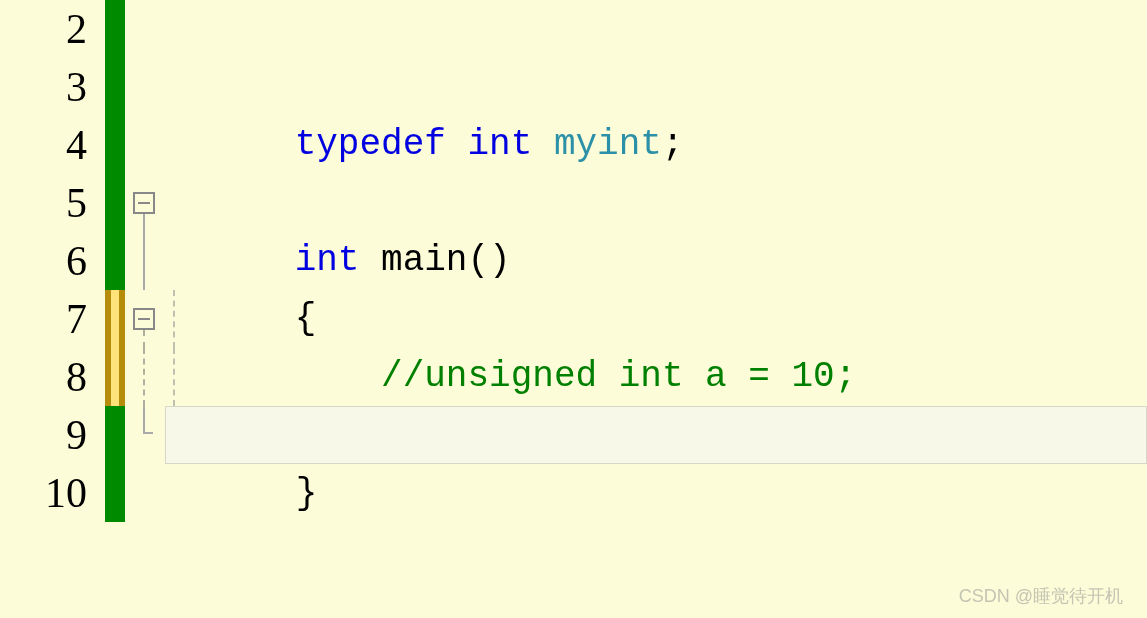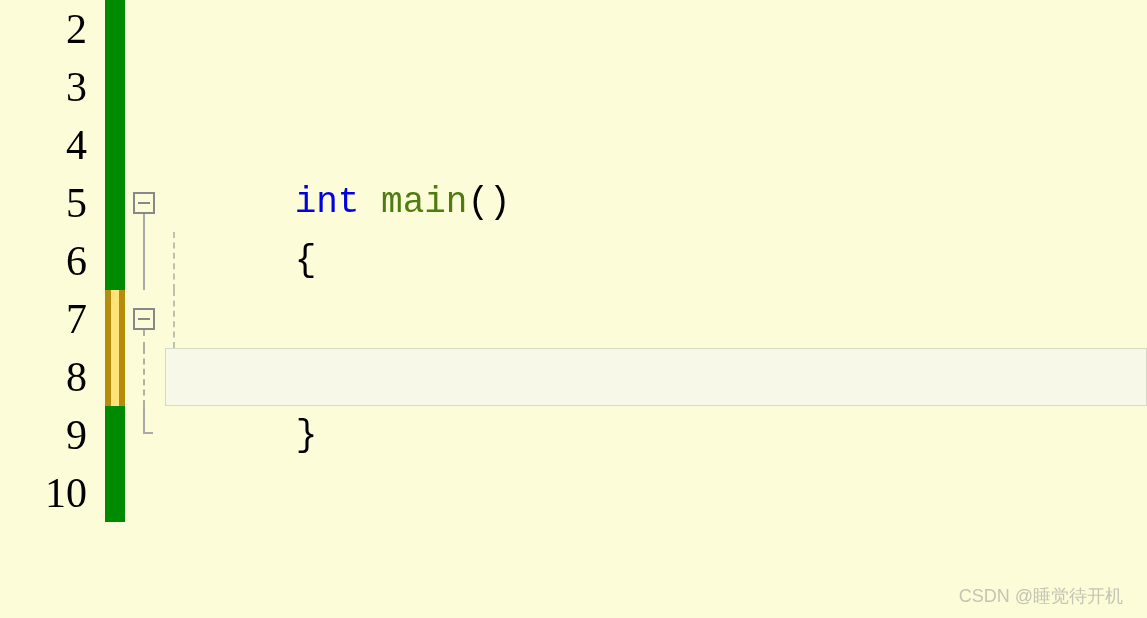--- a/index.html
+++ b/index.html
@@ -126,21 +126,21 @@
       position: relative;
     }
     .current-line {
       background: #f8f8e8;
       border: 1px solid #d8d8c8;
     }
     .kw-blue { color: #0000e0; }
     .kw-teal { color: #2b90a8; }
     .kw-black { color: #000; }
     .kw-purple { color: #8b008b; }
-    .kw-brown { color: #4d7c0f; }
+    .kw-brown { color: #000000; }
     .kw-green { color: #008000; }
     .dotted-under {
       position: absolute;
       height: 2px;
       bottom: 8px;
       border-bottom: 4px dotted #888;
     }
     .watermark {
       position: absolute;
       right: 24px;
@@ -212,29 +212,32 @@
       <div class="fold-vline" style="top:0;height:58px;"></div>
     </div>
     <div class="fold-item">
       <div class="fold-corner"></div>
     </div>
     <div class="fold-item"></div>
   </div>
 
   <div class="code-area">
     <div class="code-line"></div>
+    <div class="code-line">
+      <span class="kw-blue">typedef</span><span> </span><span class="kw-blue">int</span><span> </span><span class="kw-teal">myint</span><span class="kw-black">;</span>
+    </div>
     <div class="code-line"></div>
     <div class="code-line">
       <span class="kw-blue">int</span><span> </span><span class="kw-brown">main</span><span class="kw-black">()</span>
     </div>
     <div class="code-line">
       <span class="kw-black">{</span>
     </div>
     <div class="code-line">
-      <span class="vline-guide"></span><span>    </span>
+      <span class="vline-guide"></span><span>    </span><span class="kw-green">//unsigned int a = 10;</span>
     </div>
     <div class="code-line">
       <span class="vline-guide"></span><span>    </span><span class="kw-purple">return</span><span> </span><span class="kw-black">0</span><span class="kw-black">;</span>
     </div>
     <div class="code-line current-line">
       <span class="kw-black">}</span>
     </div>
   </div>
 </div>
 

